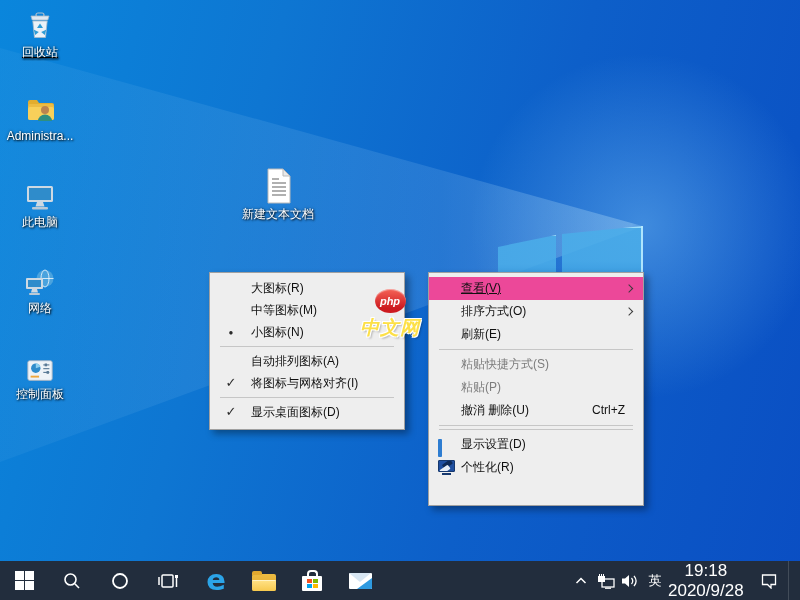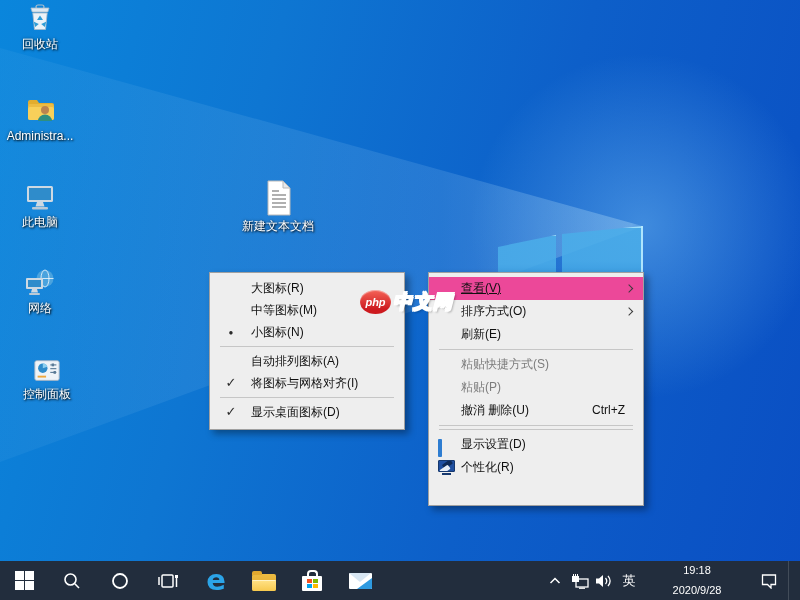--- a/index.html
+++ b/index.html
@@ -45,25 +45,25 @@
   .mark.radio::before { content:"●"; font-size:8px; position:relative; top:-1px; }
   .mark.check::before { content:"✓"; font-size:13px; }
   .micon { position:absolute; left:9px; top:50%; transform:translateY(-50%); width:17px; height:16px; }
   .ic-display .scr { width:17px; height:12px; border:2px solid #2e7dd1; background:#cfe4f8; border-radius:1px; }
   .ic-display .std { width:9px; height:2px; background:#2e7dd1; margin:1px auto 0; }
   .ic-pers .scr { position:relative; width:17px; height:12px; border:1px solid #16386e; background:#1f4fa0; border-radius:1px; overflow:hidden; }
   .ic-pers .brush { position:absolute; left:1px; bottom:-1px; width:10px; height:5px; background:#e8eef6; transform:rotate(-35deg); border-radius:1px; box-shadow:5px -3px 0 #0e2a57; }
   .ic-pers .std { width:9px; height:2px; background:#16386e; margin:1px auto 0; }
 
   
-  .watermark { position:absolute; left:360px; top:289px; z-index:40; display:flex; align-items:center; gap:2px; }
+  .watermark { position:absolute; left:360px; top:289px; z-index:40; display:flex; align-items:center; gap:2px;flex-direction:column; }
   .wm-oval { width:31px; height:24px; border-radius:50%; background:linear-gradient(#f05a50 10%,#cd1a1f 80%);
     color:#fff; font-weight:bold; font-style:italic; font-size:11px; display:flex; align-items:center; justify-content:center;
     box-shadow:inset 0 1px 1px rgba(255,255,255,.5); }
-  .wm-text { font-size:19px; font-weight:bold; font-style:italic; color:#ffffff; letter-spacing:1px;
+  .wm-text { font-size:19px; font-weight:bold; font-style:italic; color:#fde047; letter-spacing:1px;
     text-shadow:-1px -1px 0 #fff,1px -1px 0 #fff,-1px 1px 0 #fff,1px 1px 0 #fff,2px 2px 2px rgba(0,0,0,.25); }
 
   
   .taskbar { position:absolute; left:0; bottom:0; width:800px; height:39px; background:#222d3d; z-index:50;
     display:flex; align-items:center; }
   .tb-btn { width:48px; height:39px; display:grid; place-items:center; }
   .tb-start { display:grid; grid-template-columns:9px 9px; grid-template-rows:9px 9px; gap:1px; }
   .tb-start span { background:#fff; }
   .tb-edge { font-size:29px; font-weight:bold; color:#2ba4e8; line-height:29px; font-family:"DejaVu Sans",sans-serif; }
   .tb-folder { position:relative; width:24px; height:17px; background:linear-gradient(#edbc42,#e2a92f); border-radius:2px; margin-top:3px; }
@@ -75,38 +75,38 @@
   .tb-store .sq { display:grid; grid-template-columns:5px 5px; grid-template-rows:4px 4px; gap:1px; }
   .tb-store .sq i:nth-child(1){background:#f25022;} .tb-store .sq i:nth-child(2){background:#7fba00;}
   .tb-store .sq i:nth-child(3){background:#00a4ef;} .tb-store .sq i:nth-child(4){background:#ffb900;}
   .tb-mail { position:relative; width:23px; height:16px; background:#fff; border-radius:1px; overflow:hidden; }
   .tb-mail::before { content:""; position:absolute; top:0; left:0; border-left:11.5px solid transparent; border-right:11.5px solid transparent; border-top:9px solid #d7e6f3; }
   .tb-mail::after { content:""; position:absolute; right:0; bottom:0; border-left:15px solid transparent; border-bottom:11px solid #2e9ae0; }
 
   .tray { margin-left:auto; display:flex; align-items:center; height:39px; }
   .tray-item { display:grid; place-items:center; height:39px; }
   .tray-input { color:#fff; font-size:13px; width:26px; text-align:center; }
-  .tray-clock { width:58px; color:#fff; font-size:11px; text-align:center; line-height:13px;margin-left:26px; }
+  .tray-clock { width:58px; color:#fff; font-size:17px; text-align:center; line-height:13px; }
   .tray-spacer { width:24px; }
   .tray-action { width:38px; }
   .tray-end { width:12px; height:39px; border-left:1px solid rgba(255,255,255,.15); }
   svg.glyph { display:block; }
 </style>
 </head>
 <body>
 
 <div class="screen">
 
   <div class="wallpaper"></div>
   <div class="beam"></div>
   <div class="pane pane-tl"></div>
   <div class="pane pane-tr"></div>
   <div class="pane-edge"></div>
 
-  <div class="dicon" style="left:2px;top:0;">
+  <div class="dicon" style="left:2px;top:8px;text-decoration:underline;">
     <svg class="glyph" width="34" height="36" viewBox="0 0 34 36">
       <rect x="13" y="5" width="8" height="4" rx="2" fill="none" stroke="#aebfce" stroke-width="1.2"></rect>
       <path d="M8 8 h18 l-1.2 4 H9.2 z" fill="#dfe9f2" stroke="#a8bac9" stroke-width="0.8"></path>
       <path d="M9.8 13 h14.4 l-1.7 16.5 H11.5 z" fill="#ecf2f8" stroke="#a8bac9" stroke-width="0.8"></path>
       <g fill="#2f9cd6">
         <path d="M17 15.5 l3 4.6 h-6 z"></path>
         <path d="M12.2 27 l-1.4 -5.3 5 2.2 z"></path>
         <path d="M21.8 27 l1.4 -5.3 -5 2.2 z"></path>
       </g>
     </svg>
@@ -140,38 +140,38 @@
   <div class="dicon" style="left:2px;top:180px;">
     <svg class="glyph" width="34" height="34" viewBox="0 0 34 34">
       <rect x="4" y="6" width="26" height="16" rx="1.5" fill="#cdd9e3"></rect>
       <rect x="6" y="8" width="22" height="12" fill="#2f8ccb"></rect>
       <path d="M14 22 h6 l1.5 4.5 h-9 z" fill="#cdd9e3"></path>
       <rect x="9" y="27" width="16" height="2.5" rx="1" fill="#b9c9d6"></rect>
     </svg>
     <div class="dlabel">此电脑</div>
   </div>
 
-  <div class="dicon" style="left:9px;top:356px;">
+  <div class="dicon" style="left:2px;top:356px;">
     <svg class="glyph" width="32" height="30" viewBox="0 0 34 32">
       <rect x="4" y="5" width="26" height="21" rx="2" fill="#eef3f8" stroke="#9fb2c4" stroke-width="1"></rect>
       <circle cx="12.5" cy="13" r="5" fill="#2f8ccb"></circle>
       <path d="M12.5 13 V8 A5 5 0 0 1 17.3 11.5 z" fill="#8ed0f0"></path>
       <g stroke="#5a7a96" stroke-width="1.2">
         <line x1="20.5" y1="9.5" x2="27" y2="9.5"></line>
         <line x1="20.5" y1="13.5" x2="27" y2="13.5"></line>
         <line x1="20.5" y1="17.5" x2="27" y2="17.5"></line>
       </g>
       <rect x="22" y="8" width="2.5" height="3" fill="#5a7a96"></rect>
       <rect x="24" y="16" width="2.5" height="3" fill="#5a7a96"></rect>
       <rect x="7" y="21" width="9" height="2" fill="#f0a73c"></rect>
     </svg>
     <div class="dlabel">控制面板</div>
   </div>
 
-  <div class="dicon" style="left:240px;top:178px;">
+  <div class="dicon" style="left:240px;top:166px;">
     <svg class="glyph" width="36" height="40" viewBox="0 0 36 40">
       <path d="M8 3 h15 l7 7 v27 H8 z" fill="#ffffff" stroke="#b9b9b9" stroke-width="1"></path>
       <path d="M23 3 l7 7 h-7 z" fill="#e9e9e9" stroke="#b9b9b9" stroke-width="1"></path>
       <g stroke="#8f8f8f" stroke-width="1.4">
         <line x1="12" y1="13" x2="19" y2="13"></line>
         <line x1="12" y1="17" x2="26" y2="17"></line>
         <line x1="12" y1="21" x2="26" y2="21"></line>
         <line x1="12" y1="25" x2="26" y2="25"></line>
         <line x1="12" y1="29" x2="26" y2="29"></line>
       </g>

